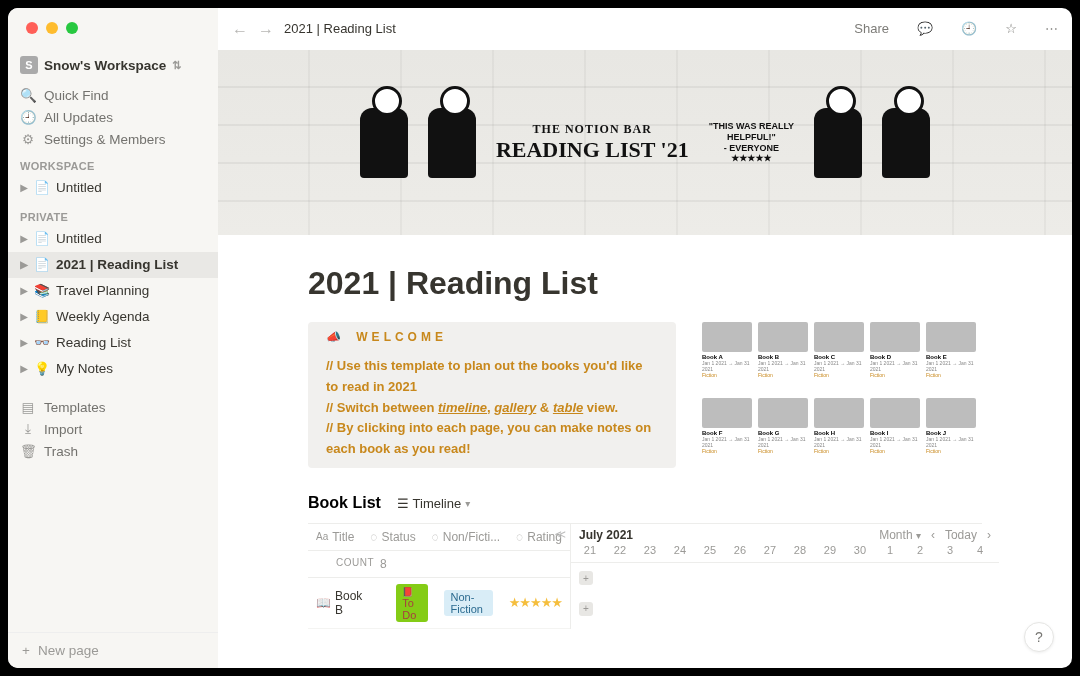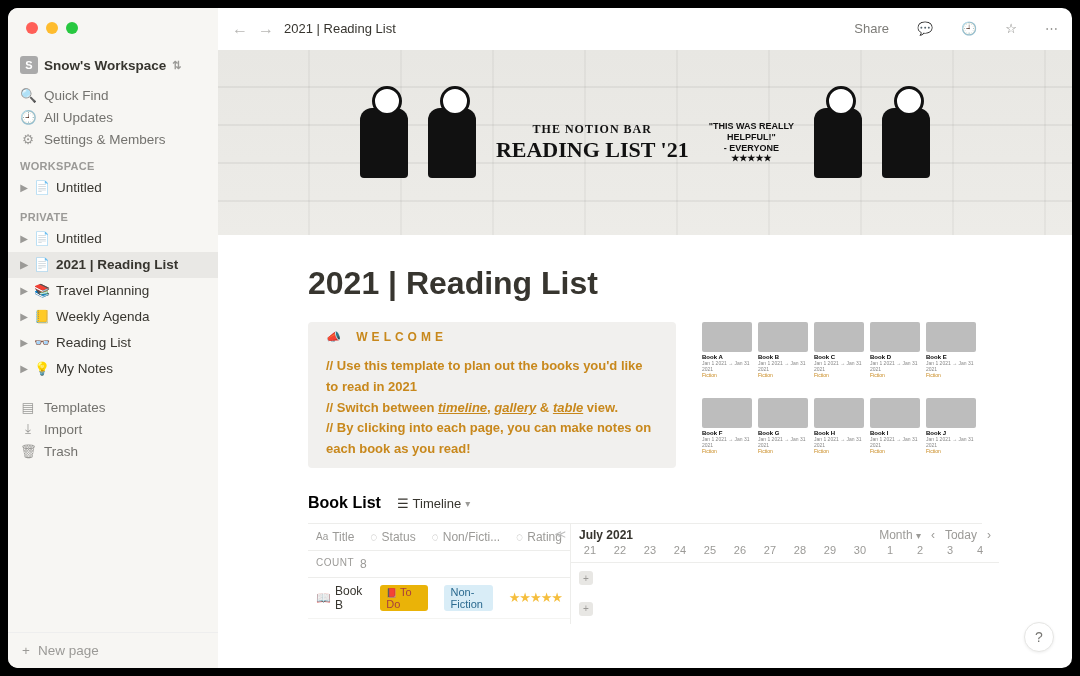--- a/index.html
+++ b/index.html
@@ -66,25 +66,25 @@
 .db-header { display: flex; align-items: center; gap: 10px; margin-top: 26px; }
 .db-title { font-weight: 700; font-size: 16px; }
 .view-sel { display: inline-flex; align-items: center; gap: 4px; font-size: 13px; color: #37352f; padding: 2px 6px; border-radius: 3px; cursor: pointer; }
 
 .tl-panel { margin-top: 10px; border-top: 1px solid #ededeb; display: flex; font-size: 12px; color: #37352f; }
 .tl-left { width: 340px; border-right: 1px solid #ededeb; }
 .th-row { display: flex; color: #9b9a97; border-bottom: 1px solid #ededeb; }
 .th { flex: 1; padding: 6px 8px; display: flex; align-items: center; gap: 4px; position: relative; }
 .collapse-btn { position: absolute; right: 4px; top: 4px; color: #bdbdbd; cursor: pointer; font-size: 11px; }
 .count-row { color: #9b9a97; padding: 6px 8px; display: flex; gap: 6px; border-bottom: 1px solid #ededeb; justify-content: flex-start; }
-.count-row .lab { font-size: 10px; letter-spacing: .5px; }
+.count-row .lab { font-size: 10px; letter-spacing: .5px; margin-left: 20px; }
 .data-row { display: flex; border-bottom: 1px solid #f4f4f2; }
 .cell { flex: 1; padding: 6px 8px; display: flex; align-items: center; gap: 4px; }
 .badge { padding: 1px 6px; border-radius: 3px; font-size: 11px; }
-.bdg-todo { background: #eab308; color: #a83e3e; }
+.bdg-todo { background: #84cc16; color: #a83e3e; margin-left: 16px; }
 .bdg-nf { background: #d9edf7; color: #2b6a8f; }
 .stars { color: #f5be3d; letter-spacing: -1px; font-size: 13px; }
 
 .tl-right { flex: 1; position: relative; }
 .tl-top { display: flex; align-items: center; padding: 4px 8px 2px; color: #37352f; }
 .tl-month { font-weight: 600; flex: 1; }
 .tl-ctr { display: flex; align-items: center; gap: 10px; color: #9b9a97; cursor: pointer; }
 .tl-dates { display: flex; color: #9b9a97; font-size: 11px; padding: 0 4px 6px; border-bottom: 1px solid #ededeb; }
 .tl-dates span { width: 30px; text-align: center; }
 .tl-empty { padding: 8px; }

